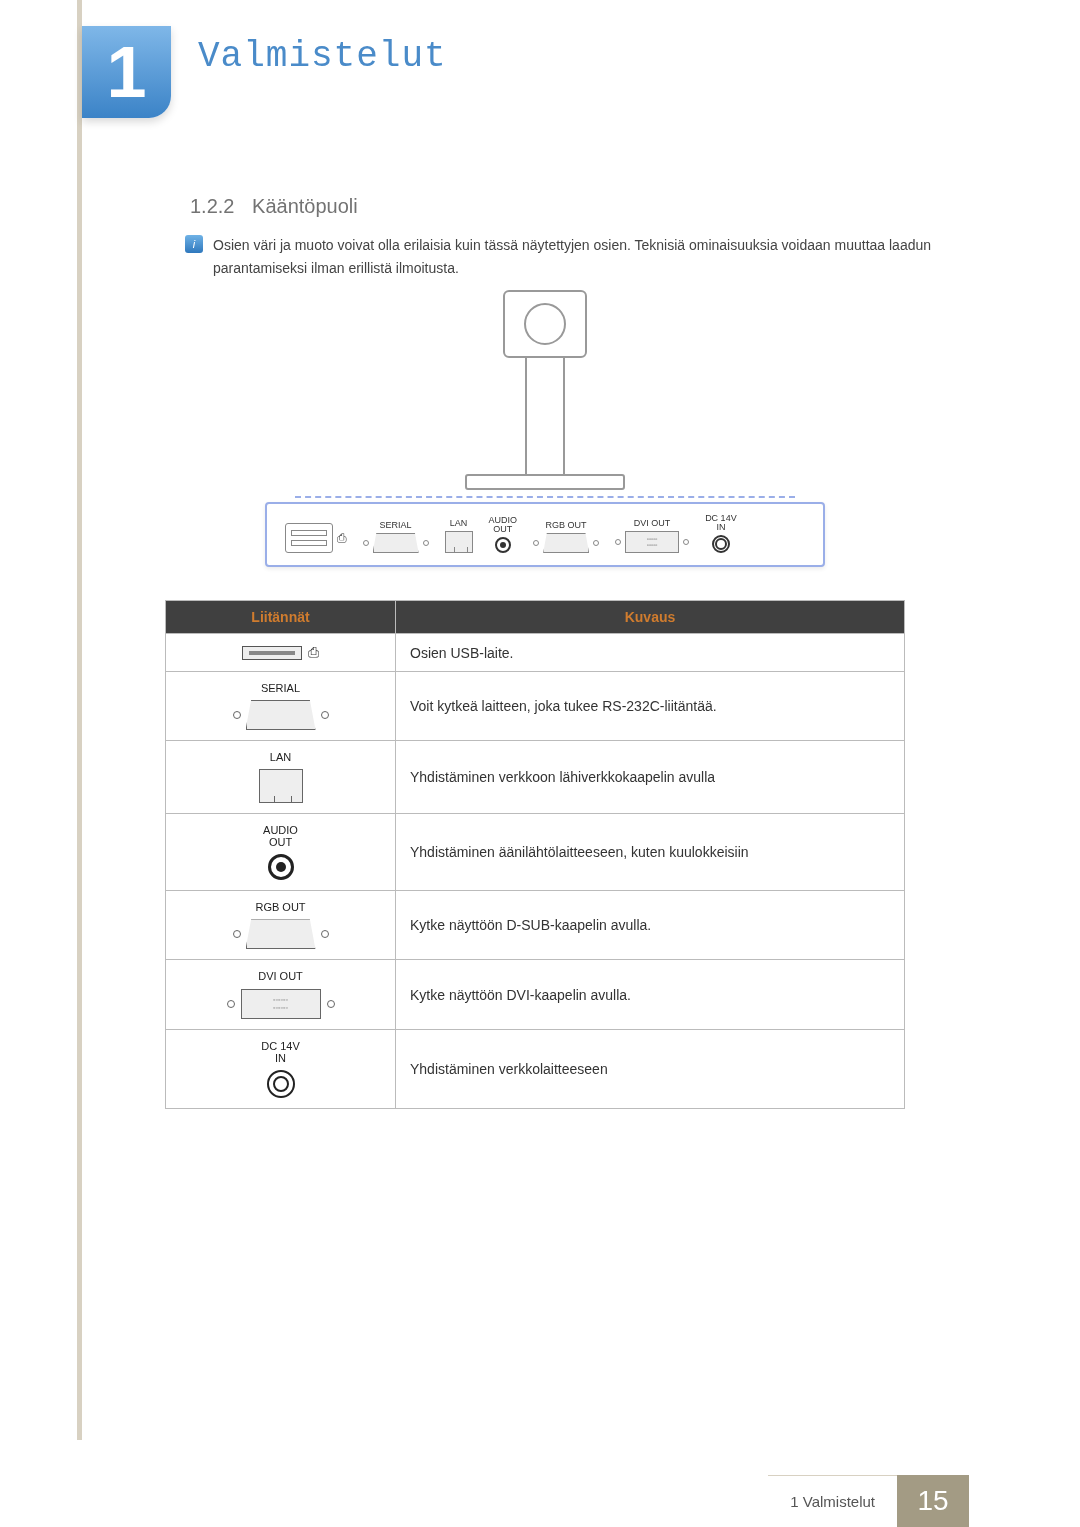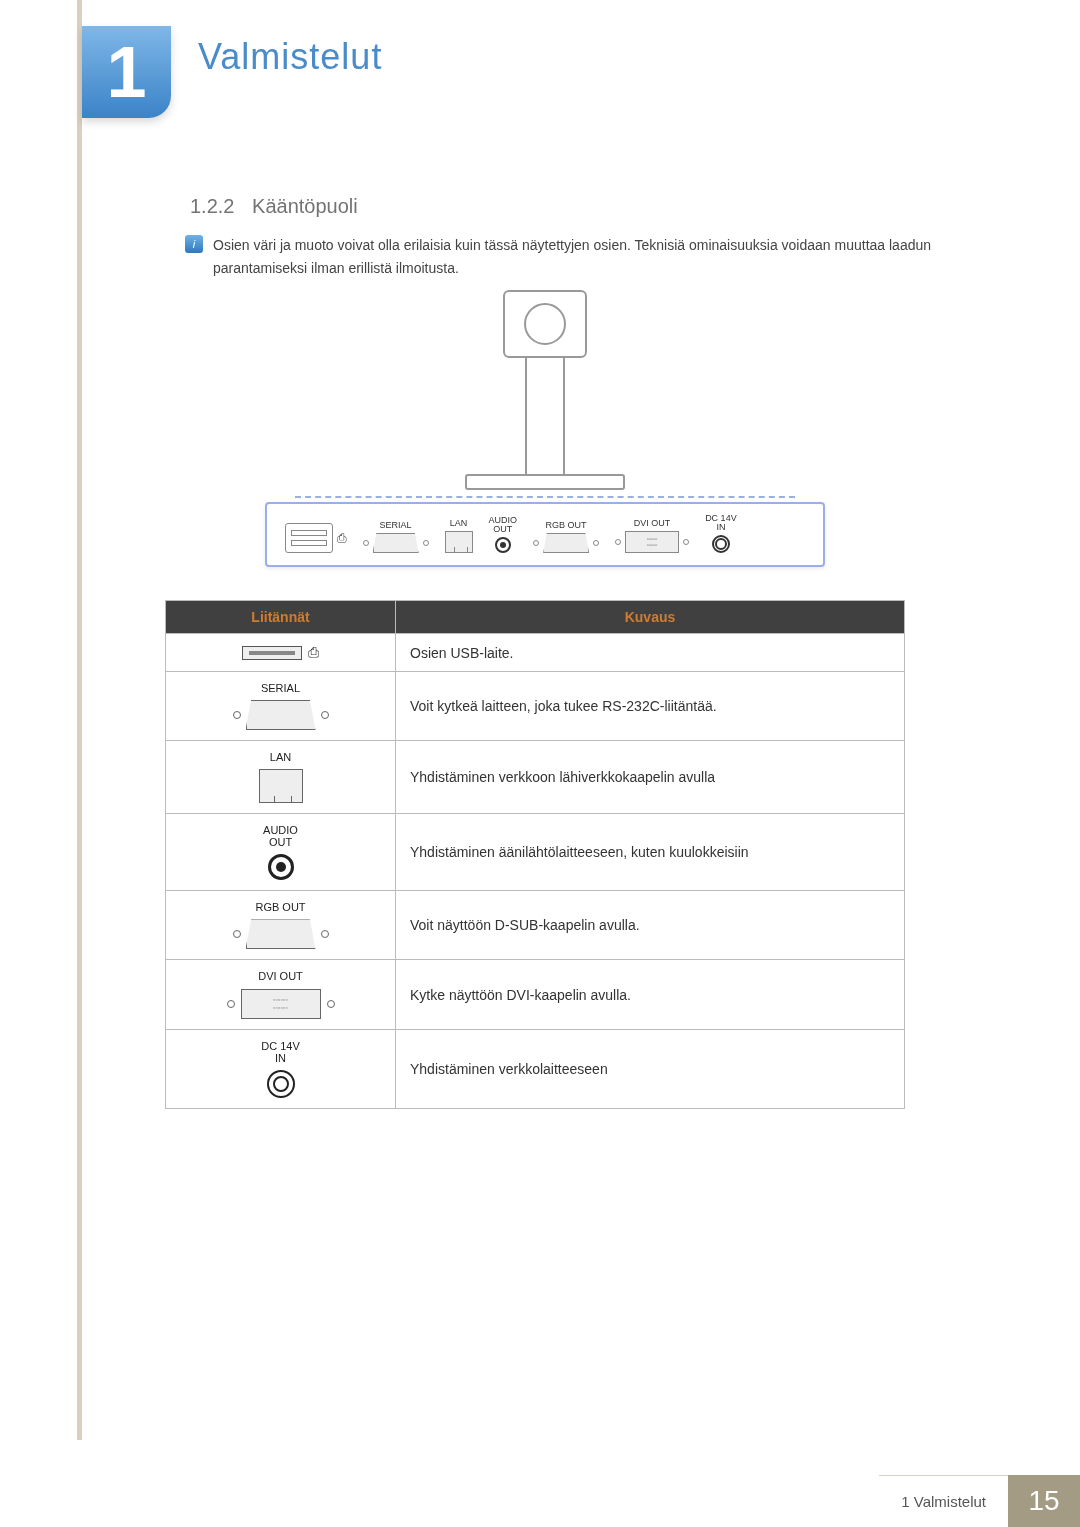--- a/index.html
+++ b/index.html
@@ -36,20 +36,21 @@
     box-shadow: 0 4px 8px rgba(0,0,0,0.15);
   }
   .chapter-title {
     position: absolute;
     left: 198px;
     top: 36px;
     font-size: 36px;
     color: #4a8bc9;
     font-weight: normal;
     letter-spacing: 1px;
+    font-family: Liberation Mono, monospace;
   }
   .section-heading {
     position: absolute;
     left: 190px;
     top: 195px;
     font-size: 20px;
     color: #737373;
   }
   .section-heading .num { margin-right: 12px; }
   .note-icon {
@@ -174,21 +175,21 @@
   .big-dsub { width:70px;height:30px;border:1.5px solid #666;background:#eee;clip-path:polygon(8% 0,92% 0,100% 100%,0 100%); }
   .big-screw { width:8px;height:8px;border:1.5px solid #666;border-radius:50%; }
   .big-lan { width:44px;height:34px;border:1.5px solid #666;background:#eee;position:relative; }
   .big-lan::after { content:"";position:absolute;bottom:-1px;left:14px;width:16px;height:6px;border:1.5px solid #666;border-top:none;background:#eee; }
   .big-dvi { display:flex;align-items:center;gap:6px;justify-content:center; }
   .big-dvi-body { width:80px;height:30px;border:1.5px solid #666;background:#eee;font-size:7px;color:#888;display:flex;flex-direction:column;justify-content:center;align-items:center;line-height:1.1; }
 
   
   .footer {
     position:absolute;
-    left:0; bottom:0; width:1080px; height:52px;
+    left:0; bottom:0; width:969px; height:52px;
     display:flex; justify-content:flex-end; align-items:stretch;
   }
   .footer-label {
     display:flex;align-items:center;padding:0 22px;font-size:15px;color:#555;
     border-top:1px solid #d8d1c2;
   }
   .footer-page {
     width:72px;background:#a39b84;color:#fff;font-size:28px;
     display:flex;align-items:center;justify-content:center;
   }
@@ -320,21 +321,21 @@
       <td class="icon-cell">
         <div class="cell-stack">
           <span class="cell-label">RGB OUT</span>
           <div class="big-vga">
               <span class="big-screw"></span>
               <span class="big-dsub"></span>
               <span class="big-screw"></span>
             </div>
         </div>
       </td>
-      <td>Voit näyttöön D-SUB-kaapelin avulla.</td>
+      <td>Kytke näyttöön D-SUB-kaapelin avulla.</td>
     </tr>
     <tr>
       <td class="icon-cell">
         <div class="cell-stack">
           <span class="cell-label">DVI OUT</span>
           <div class="big-dvi">
               <span class="big-screw"></span>
               <span class="big-dvi-body">▫▫▫▫▫▫<br>▫▫▫▫▫▫</span>
               <span class="big-screw"></span>
             </div>

